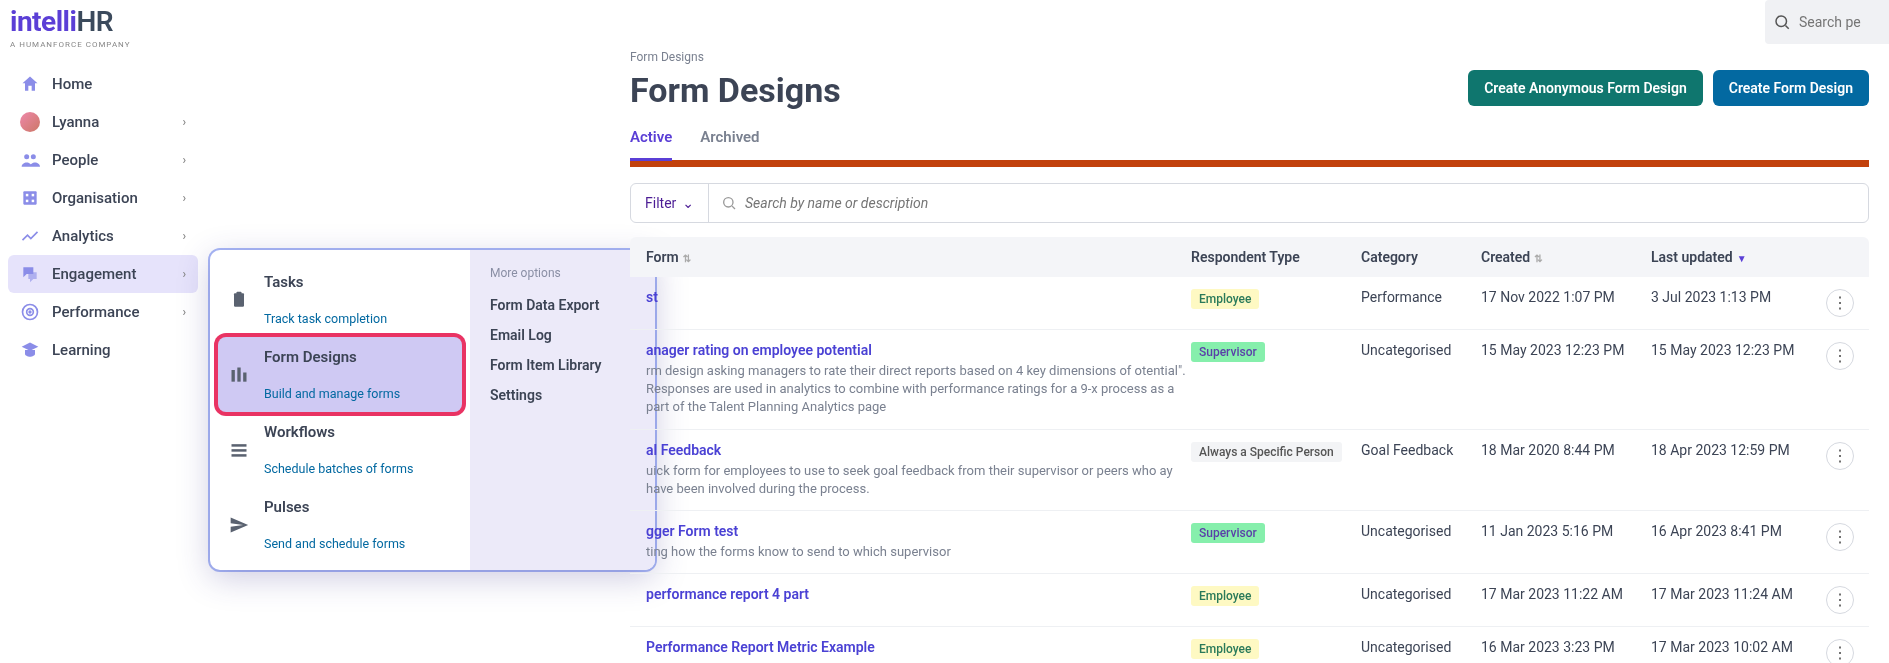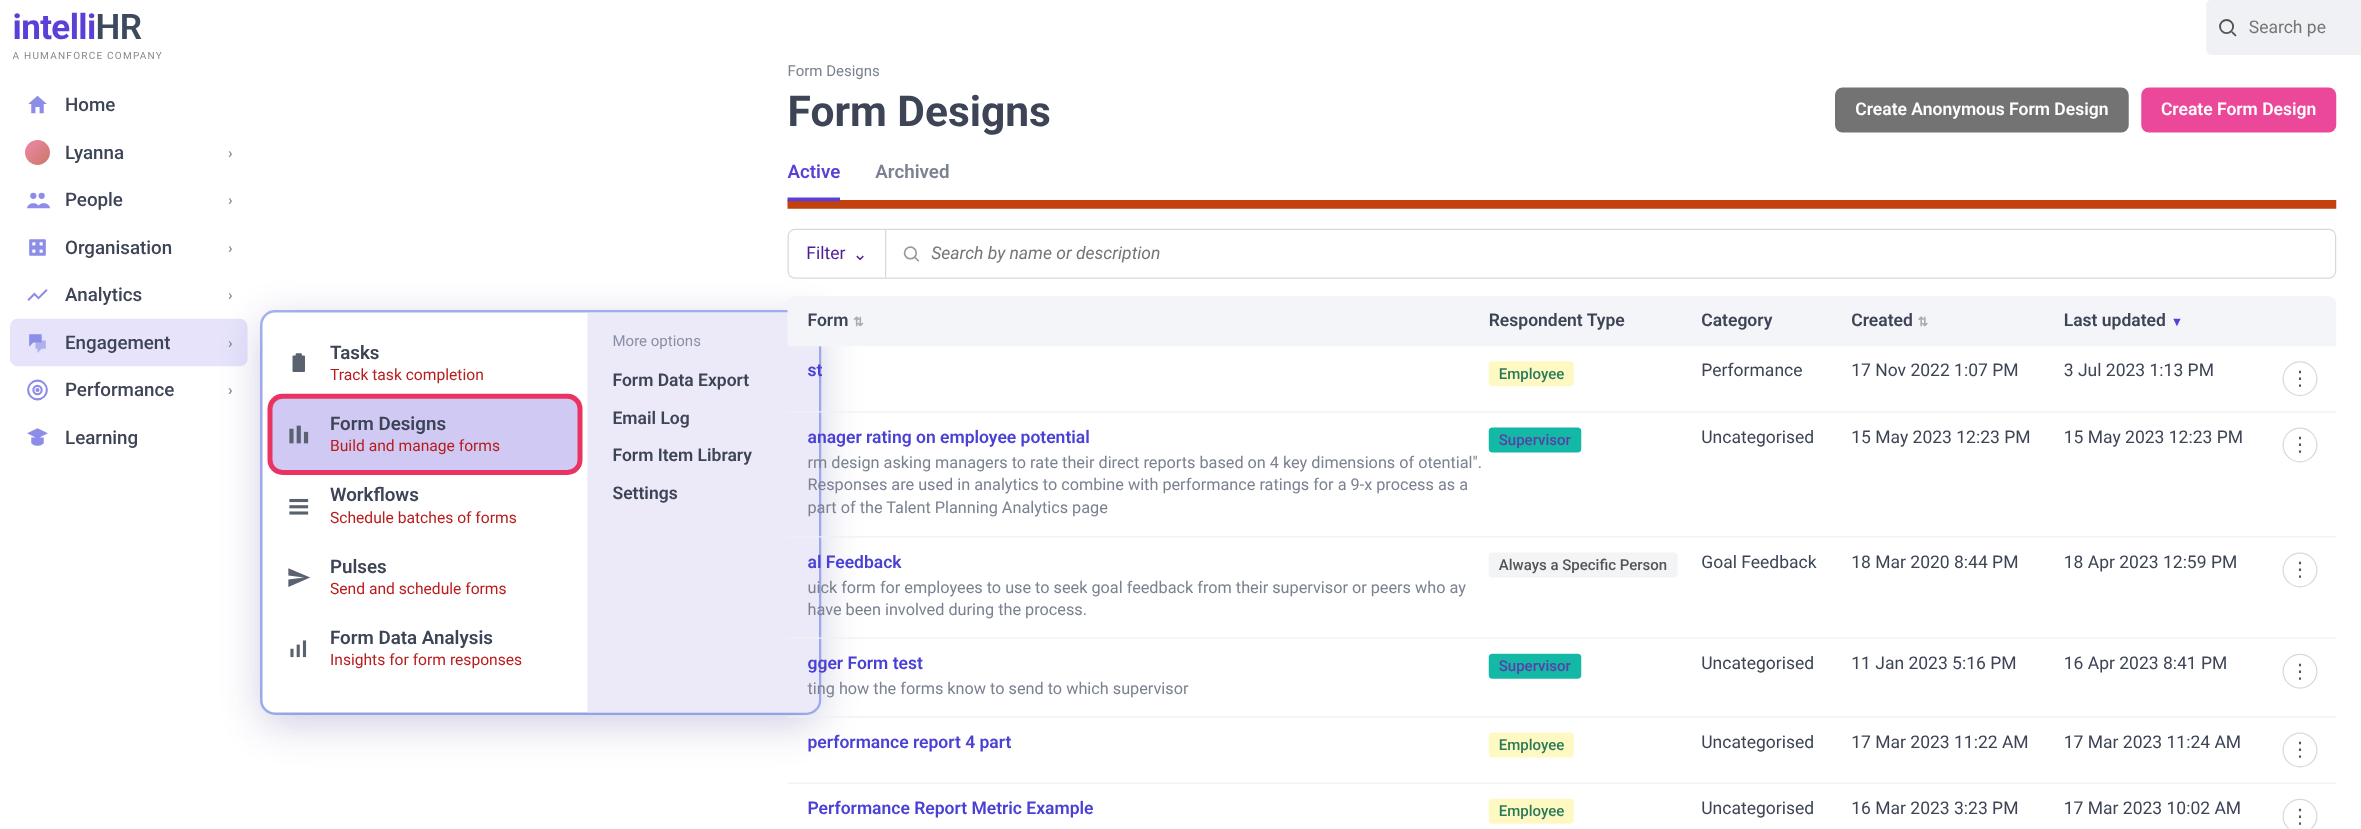--- a/index.html
+++ b/index.html
@@ -20,33 +20,33 @@
 .nav-icon { width: 20px; height: 20px; display: flex; align-items: center; justify-content: center; flex-shrink: 0; color: #8b8de8; }
 .nav-icon.avatar { border-radius: 50%; background: linear-gradient(135deg,#e8a,#c76); }
 .nav-chevron { margin-left: auto; color: #888; font-size: 12px; }
 
 .flyout { position: absolute; top: 250px; left: 210px; width: 445px; height: 320px; background: #fff; border-radius: 10px; box-shadow: 0 8px 32px rgba(60,50,140,0.25), 0 0 0 2px #a9b8f6; display: flex; overflow: hidden; }
 .flyout-left { width: 260px; padding: 12px 0; }
 .flyout-item { display: flex; gap: 14px; padding: 11px 18px; cursor: pointer; align-items: center; }
 .flyout-item.selected { background: #cfc9f3; margin: 0 8px; border-radius: 8px; padding: 11px 10px; box-shadow: 0 0 0 4px #e93363; }
 .flyout-icon { width: 22px; height: 22px; color: #5a6270; flex-shrink: 0; display:flex; align-items:center; justify-content:center;}
 .flyout-text .t { font-size: 15px; font-weight: 600; color: #3c4455; line-height: 1.2; }
-.flyout-text .d { font-size: 12.5px; color: #b91c1c; margin-top: 2px; }
+.flyout-text .d { font-size: 12.5px; color: #0369a1; margin-top: 20px; }
 .flyout-right { flex: 1; background: #eceaf9; padding: 16px 20px; }
 .flyout-right .hdr { font-size: 12px; color: #8a8fa5; margin-bottom: 10px; }
 .flyout-right .link { font-size: 14px; font-weight: 600; color: #3c4455; padding: 7px 0; cursor: pointer; }
 
 .main { position: absolute; left: 630px; top: 50px; right: 20px; }
 .crumb { font-size: 12px; color: #7a8190; margin-bottom: 6px; }
 .page-title { font-size: 34px; font-weight: 700; color: #3c4455; margin-bottom: 18px; }
 .title-row { display: flex; align-items: flex-start; }
 .title-row .spacer { flex: 1; }
 .btn { padding: 10px 16px; border-radius: 6px; font-size: 14px; font-weight: 600; cursor: pointer; border: none; margin-left: 10px; }
-.btn.dark { background: #737373; color: #fff; }
-.btn.primary { background: #ec4899; color: #fff; }
+.btn.dark { background: #0f766e; color: #fff; }
+.btn.primary { background: #0369a1; color: #fff; }
 
 .tabs { display: flex; gap: 28px; border-bottom: 7px solid #c2410c; margin-bottom: 16px; }
 .tab { padding: 0 0 12px 0; font-size: 15px; font-weight: 600; color: #7a8190; cursor: pointer; border-bottom: 3px solid transparent; margin-bottom: -1px; }
 .tab.active { color: #5b3fd6; border-bottom-color: #5b3fd6; }
 
 .filterbar { display: flex; border: 1px solid #d6d9e0; border-radius: 6px; height: 40px; margin-bottom: 14px; }
 .filter-btn { display: flex; align-items: center; gap: 6px; padding: 0 14px; border-right: 1px solid #d6d9e0; font-size: 14px; color: #4c1d95; cursor: pointer; }
 .filter-search { flex: 1; display: flex; align-items: center; gap: 8px; padding: 0 12px; color: #999; }
 .filter-search input { border: none; outline: none; flex: 1; font-size: 14px; font-style: italic; color: #999; }
 
@@ -58,21 +58,21 @@
 .col-created { flex: 0 0 170px; }
 .col-updated { flex: 0 0 175px; }
 .col-act { flex: 0 0 40px; }
 .sort-icon { font-size: 10px; color: #aaa; margin-left: 4px; }
 
 .trow { display: flex; padding: 12px 16px; border-bottom: 1px solid #eef0f3; font-size: 14px; color: #3c4455; align-items: flex-start; }
 .form-link { color: #4a41d4; font-weight: 600; cursor: pointer; }
 .form-desc { font-size: 13px; color: #7a8190; margin-top: 4px; line-height: 1.4; }
 .badge { display: inline-block; padding: 3px 8px; border-radius: 3px; font-size: 12px; font-weight: 500; }
 .badge.employee { background: #fef9c3; color: #2a7a5a; }
-.badge.supervisor { background: #14b8a6; color: #5a3fa8; }
+.badge.supervisor { background: #86efac; color: #5a3fa8; }
 .badge.specific { background: #f3f4f6; color: #555; }
 .kebab { width: 28px; height: 28px; border: 1px solid #d6d9e0; border-radius: 50%; display: flex; align-items: center; justify-content: center; cursor: pointer; color: #555; font-size: 16px; line-height:1; }
 </style>
 </head>
 <body>
 
 <div class="topbar">
   <svg viewBox="0 0 24 24" fill="none" stroke="currentColor" stroke-width="2">
       <circle cx="11" cy="11" r="7"></circle>
       <line x1="21" y1="21" x2="16.65" y2="16.65"></line>

